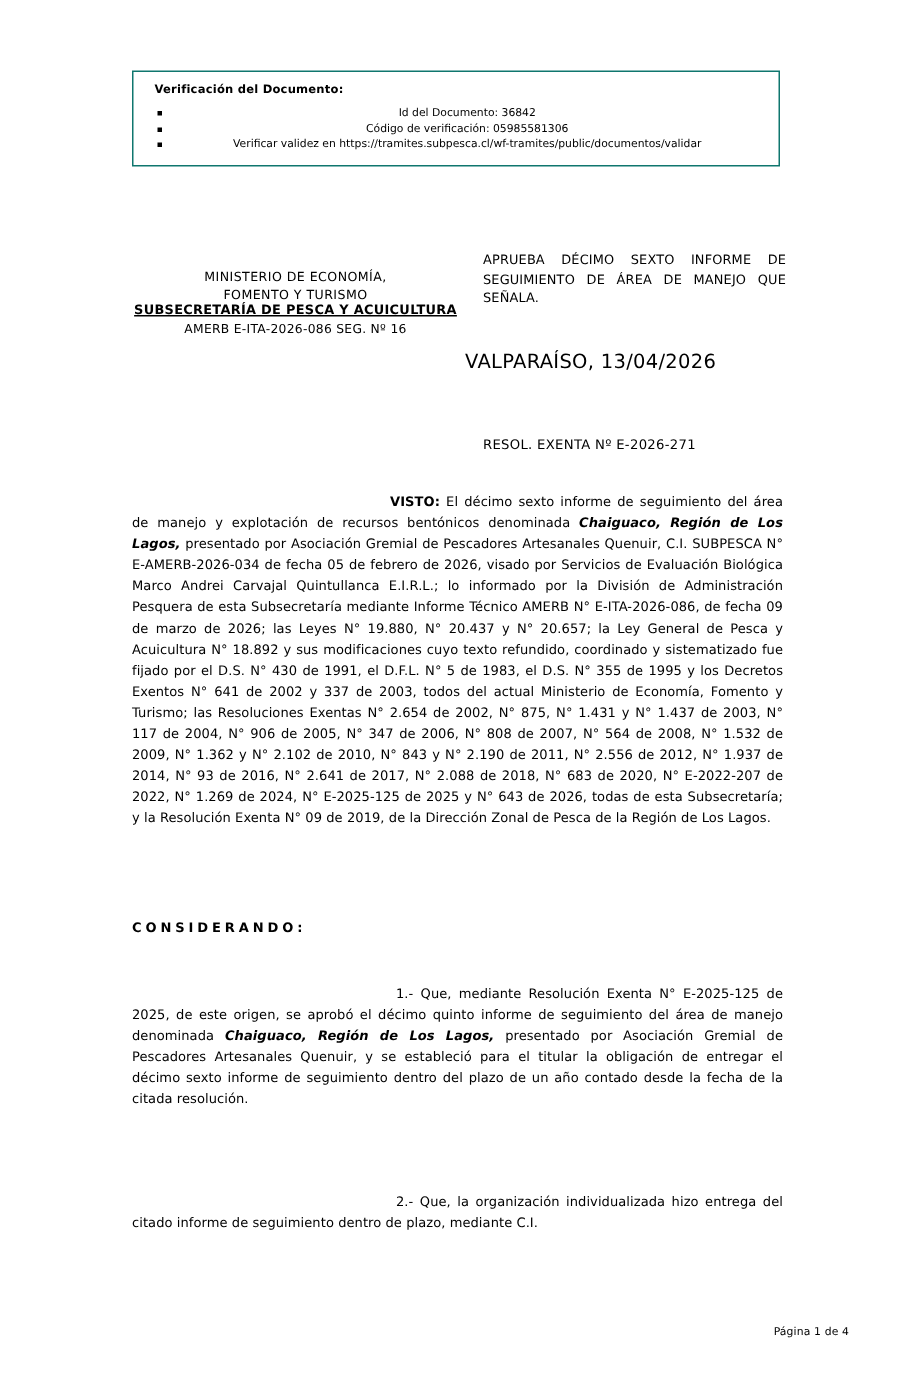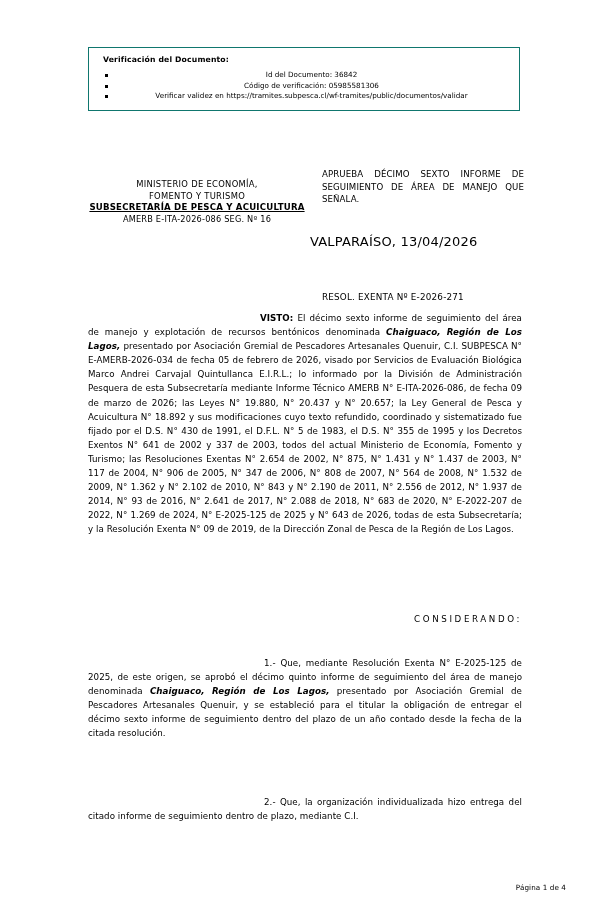--- a/index.html
+++ b/index.html
@@ -124,43 +124,43 @@
   .body-block {
     position: absolute;
     left: 88px;
     width: 434px;
     font-size: 8.7px;
     line-height: 14.1px;
     text-align: justify;
     text-justify: inter-word;
     letter-spacing: 0.05px;
   }
-  #visto { top: 311px; }
+  #visto { top: 328px; }
   #p1    { top: 656px; }
   #p2    { top: 795px; }
 
   .indent {
     display: inline-block;
     width: 172px;
   }
   .indent-2 {
     display: inline-block;
     width: 176px;
   }
   b.lead { font-weight: bold; }
   i.bi { font-weight: bold; font-style: italic; }
 
   .considerando {
     position: absolute;
     left: 88px;
     top: 614px;
     width: 434px;
-    text-align: right;
+    text-align: left;
     font-size: 8.7px;
-    font-weight: normal;
+    font-weight: bold;
     letter-spacing: 2.6px;
   }
 
   .footer {
     position: absolute;
     right: 34px;
     top: 883px;
     font-size: 7.2px;
     letter-spacing: 0.1px;
   }

